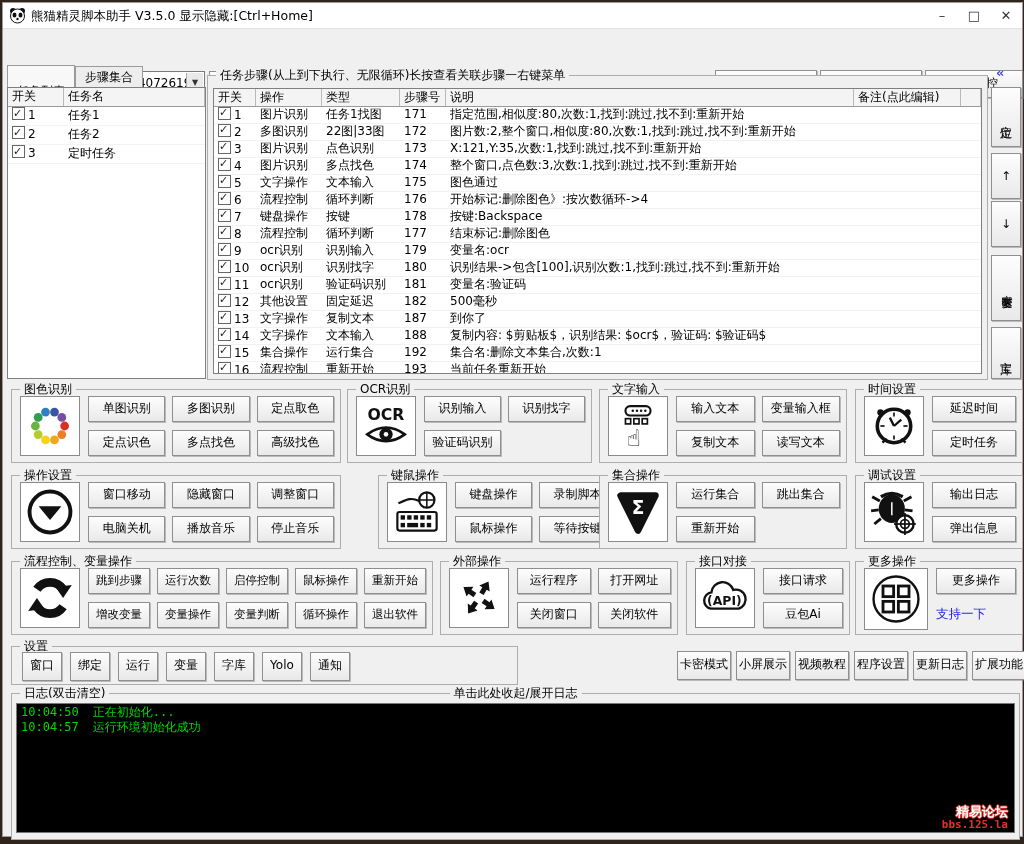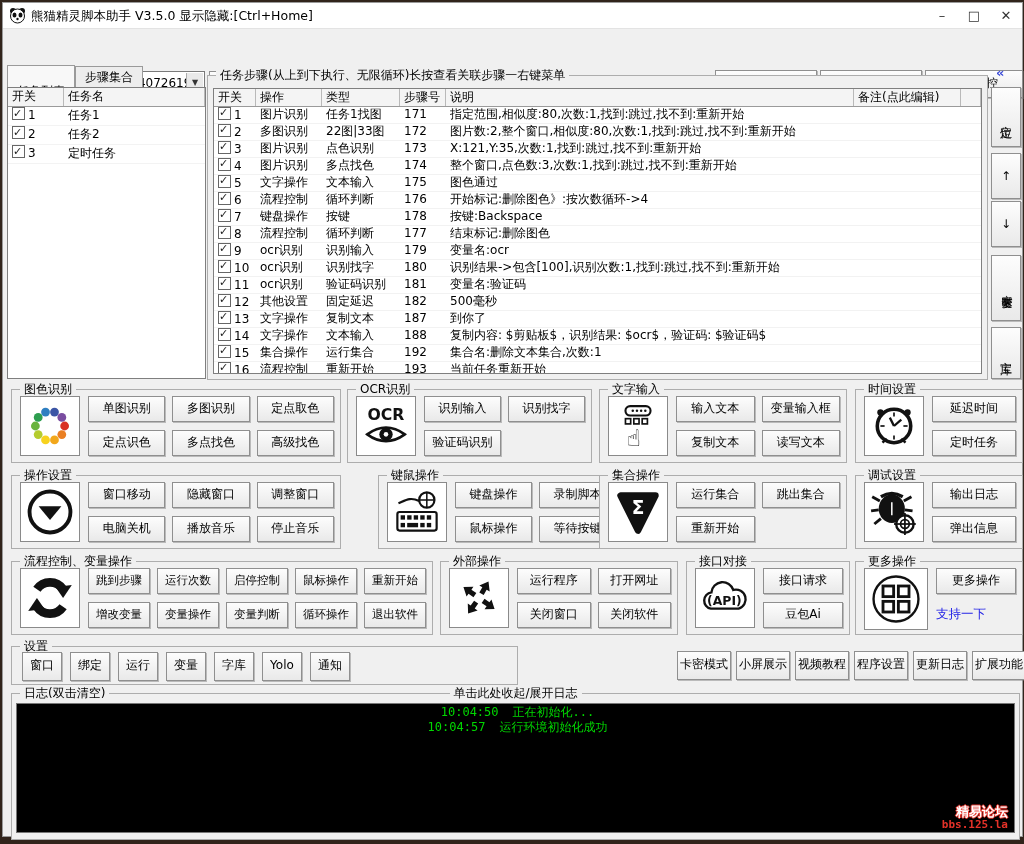--- a/index.html
+++ b/index.html
@@ -67,21 +67,21 @@
   
   .setgrid{position:absolute;left:10px;top:5px;display:flex;gap:8px;}
   .setgrid .btn{width:38px;height:27px;line-height:25px;}
   .miscrow{position:absolute;left:674px;top:648px;display:flex;gap:5px;}
   .miscrow .btn{width:52px;height:27px;line-height:25px;}
   
   .log-gbox{left:8px;top:690px;width:1007px;height:145px;}
   .logtoggle{position:absolute;top:-8px;left:50%;transform:translateX(-50%);background:#f0f0f0;padding:0 4px;white-space:nowrap;}
   .logbox{position:absolute;left:4px;top:9px;right:4px;bottom:6px;background:#000;border:1px solid #777;overflow:hidden;}
   .logline{font-family:"DejaVu Sans Mono","Liberation Mono",monospace;font-size:12px;line-height:15px;color:#00d800;
-           padding-left:4px;white-space:nowrap;text-align:center;}
+           padding-left:4px;white-space:nowrap;}
   .logline .ltime{margin-right:14px;}
   .wmark{position:absolute;right:6px;bottom:1px;text-align:right;line-height:13px;}
   .wm1{color:#ffffff;font-weight:bold;font-size:13px;text-shadow:1px 0 #e53229,-1px 0 #e53229,0 1px #e53229,0 -1px #e53229;}
   .wm2{color:#e53229;font-weight:bold;font-size:11px;font-family:"DejaVu Sans Mono","Liberation Mono",monospace;}
   svg{display:block;}
 </style>
 </head>
 <body>
 
 <div class="window">

